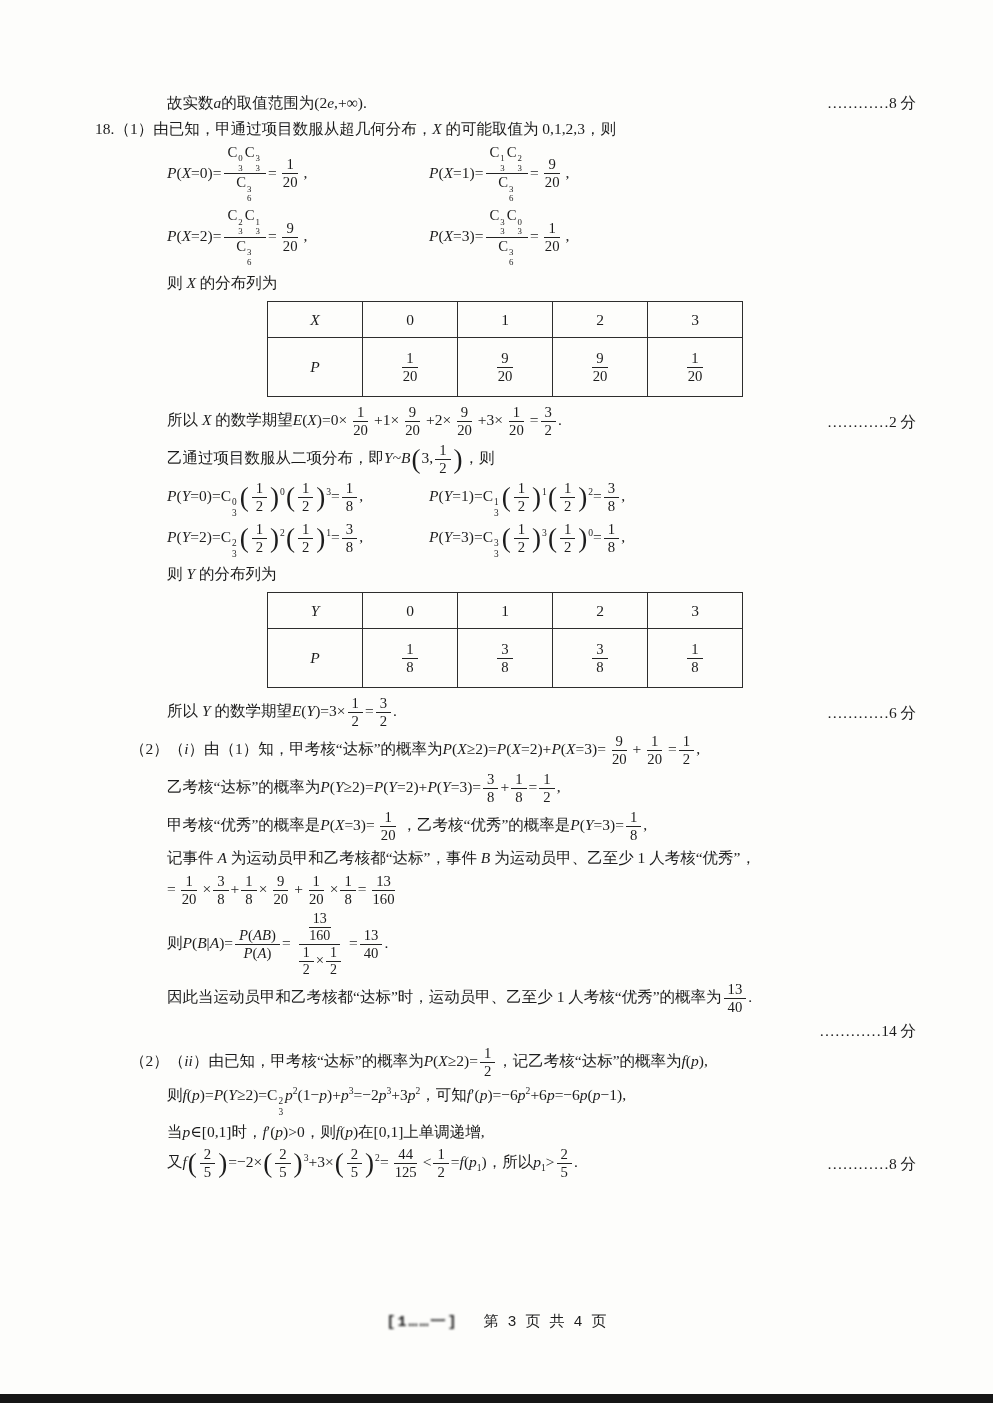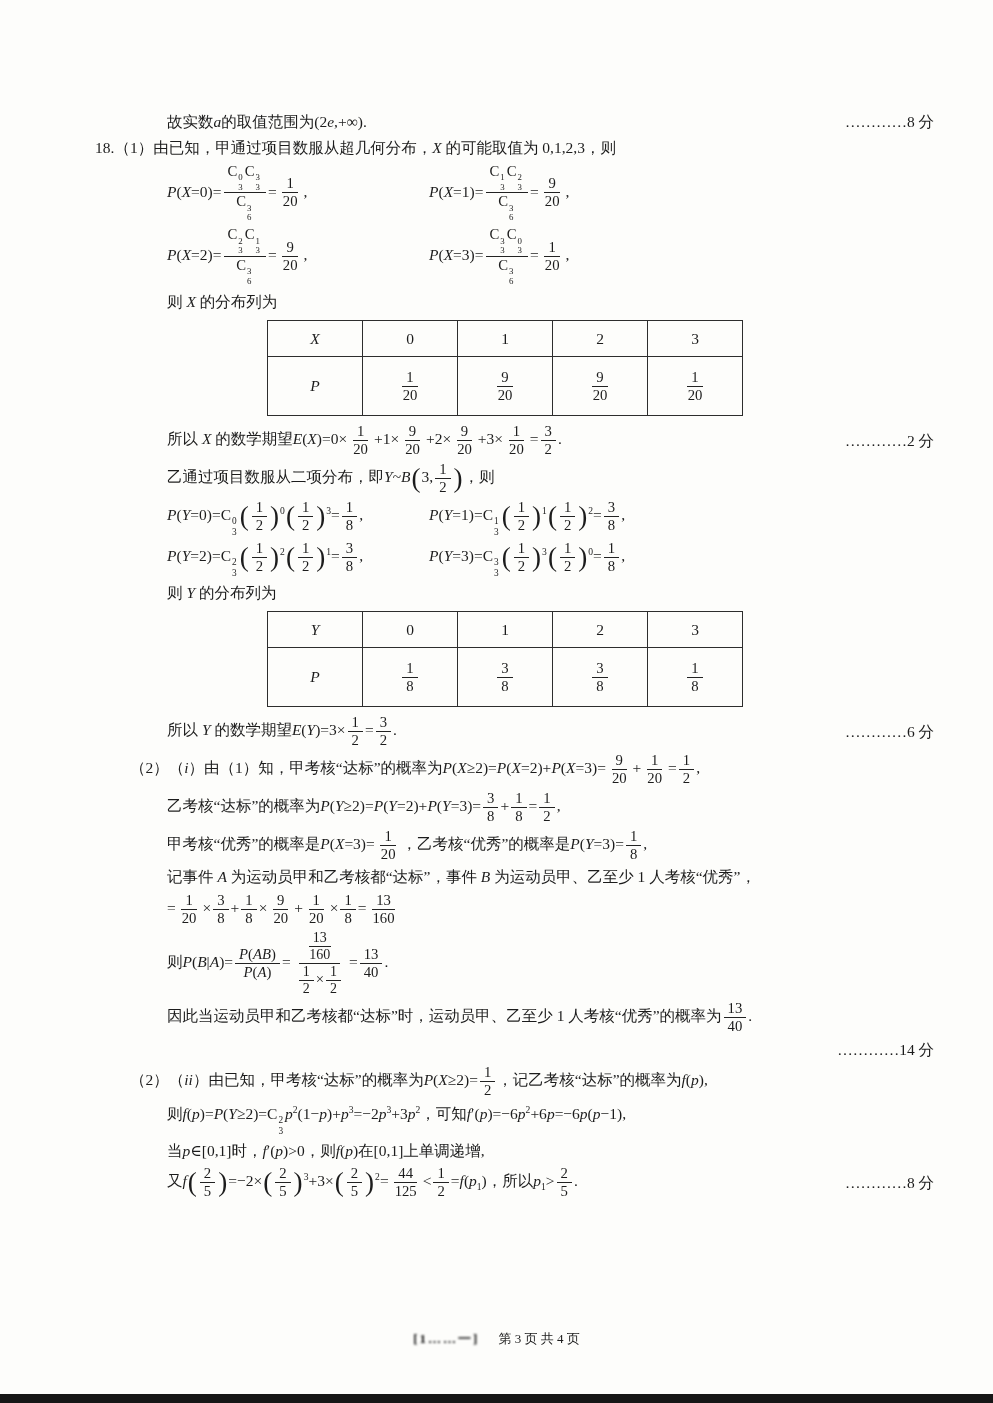--- a/index.html
+++ b/index.html
@@ -7,22 +7,21 @@
     width:993px;height:1403px;
     background:#fdfdfb;
     color:#1c1c1c;
     font-family:"Liberation Serif","DejaVu Serif",serif;
     font-size:15.5px;
     position:relative;
     overflow:hidden;
   }
   .page{
     position:absolute; top:0; left:0; right:0; bottom:0;
-    padding:88px 59px 0 95px;
-    margin-top:19px;
+    padding:88px 77px 0 95px;
   }
   .line{
     display:flex;
     align-items:center;
     margin:3px 0;
     line-height:1.5;
   }
   .ind1{margin-left:72px;}
   .indh{margin-left:35px;align-items:flex-end;}
   .seg1{display:inline-block;min-width:262px;}
@@ -53,22 +52,22 @@
   }
   table.dist td{
     border:1px solid #2d2d2d;
     width:94px;text-align:center;vertical-align:middle;
     padding:0;
   }
   table.dist tr.hrow td{height:35px;}
   table.dist tr.prow td{height:58px;}
   
   .footer{
-    position:absolute;left:0;right:0;bottom:55px;
-    text-align:center;font-size:13px;
+    position:absolute;left:0;right:0;bottom:72px;
+    text-align:center;font-size:15px;font-family:Liberation Mono, monospace;
   }
   .stamp{
     display:inline-block;margin-right:16px;color:#111;
     filter:blur(1.3px);letter-spacing:2px;font-weight:bold;
   }
   .scan-edge{
     position:absolute;left:0;right:0;bottom:0;height:9px;background:#161616;
   }
   i{font-style:italic;}
 </style>

